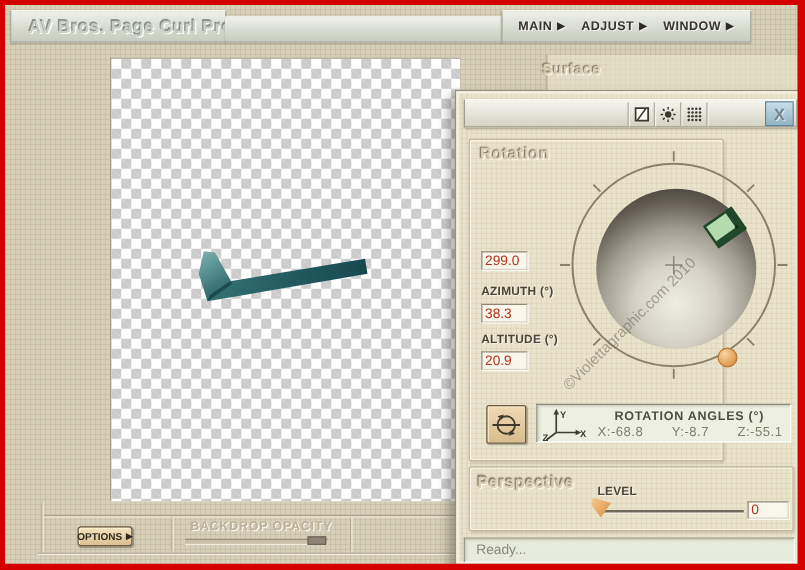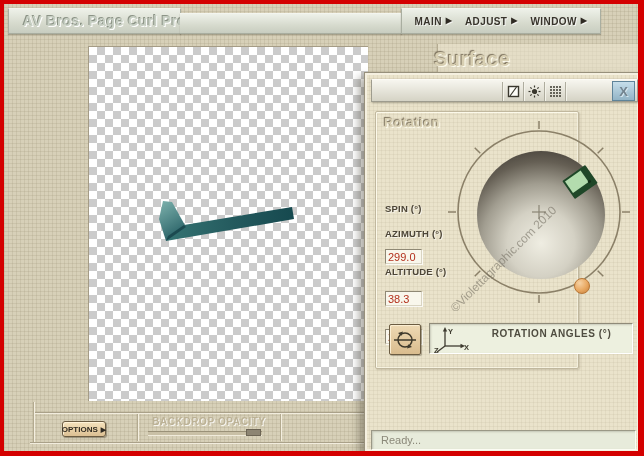--- a/index.html
+++ b/index.html
@@ -58,21 +58,21 @@
   .closebtn{background:linear-gradient(#c6deea,#92b4c6);border:1px solid #5f8499;
     font-size:13px;font-weight:bold;color:#73848f;display:flex;align-items:center;justify-content:center;
     text-shadow:1px 1px 0 #d5e6ef;cursor:pointer;}
 
   .groupbox{border:1px solid #c1b89e;border-radius:2px;
     box-shadow:inset 1px 1px 0 rgba(255,253,240,0.85),inset -1px -1px 0 rgba(255,253,240,0.6),1px 1px 2px rgba(140,130,105,0.35);}
   .fieldlabel{font-size:9.5px;font-weight:bold;color:#4c4537;letter-spacing:0.2px;white-space:nowrap;
     text-shadow:1px 1px 0 rgba(255,255,255,0.6);}
   .numinput{width:37px;height:15px;background:#f9f7ec;border:1px solid #8f8874;
     border-bottom-color:#d9d4c2;border-right-color:#d9d4c2;box-shadow:1px 1px 0 rgba(255,255,255,0.8);
-    color:#b3301c;font-size:11px;padding:0 2px;outline:none;margin-top:48px;}
+    color:#b3301c;font-size:11px;padding:0 2px;outline:none;}
   .anglespanel{background:#edf0df;border:1px solid #8f8a78;border-bottom-color:#ffffff;border-right-color:#ffffff;
     box-shadow:inset 1px 1px 2px rgba(90,86,70,0.25);}
   .anglestitle{font-size:10px;font-weight:bold;color:#4f4c40;letter-spacing:0.6px;text-align:center;}
   .anglesvals{font-size:10.5px;color:#807d6c;letter-spacing:0.4px;display:flex;justify-content:space-between;}
   .statusbar{background:#e7ebdb;border:1px solid #9a9886;border-bottom-color:#fcfcf4;border-right-color:#fcfcf4;
     box-shadow:inset 1px 1px 2px rgba(90,86,70,0.25);display:flex;align-items:center;}
   .statustext{font-size:11px;color:#8b897a;padding-left:9px;}
   .watermark{font-size:12px;color:rgba(108,102,90,0.55);white-space:nowrap;
     transform:rotate(-45deg);transform-origin:center;pointer-events:none;}
   .resetbtn{background:linear-gradient(#eed9b3,#d9bc8e);border:1px solid #6b5c42;border-radius:2px;
@@ -100,21 +100,21 @@
       <span>ADJUST</span>
       <span class="tri">▶</span>
     </span>
     <span class="menuitem">
       <span>WINDOW</span>
       <span class="tri">▶</span>
     </span>
   </div>
 
   <div class="abs" style="left:437px;top:44px;width:201px;height:28px;background:rgba(238,231,209,0.55);border-left:1px solid #b5ac92;"></div>
-  <div class="abs emboss" style="left:434px;top:48px;font-size:20px;">Surface</div>
+  <div class="abs emboss" style="left:434px;top:48px;font-size:12px;">Surface</div>
 
   <div class="abs checker" style="left:88px;top:46px;width:280px;height:355px;"></div>
 
   <svg class="abs" style="left:150px;top:190px;" width="160" height="62" viewBox="0 0 160 62">
     <defs>
       <linearGradient id="bodyg" x1="0" y1="0" x2="1" y2="0">
         <stop offset="0" stop-color="#357473"></stop>
           <stop offset="0.55" stop-color="#23595d"></stop>
           <stop offset="1" stop-color="#16494f"></stop>
       </linearGradient>
@@ -262,25 +262,37 @@
               <line x1="11" y1="21" x2="28" y2="21"></line>
               <line x1="11" y1="21" x2="3" y2="27"></line>
           </g>
           <polygon points="11,2 8.8,6.5 13.2,6.5" fill="#3f3c30"></polygon>
           <polygon points="31,21 26.5,18.8 26.5,23.2" fill="#3f3c30"></polygon>
           <text x="14" y="9" font-size="7.5" font-weight="bold" fill="#3f3c30">Y</text>
           <text x="30" y="24.5" font-size="7.5" font-weight="bold" fill="#3f3c30">X</text>
           <text x="0" y="28" font-size="7.5" font-weight="bold" fill="#3f3c30">Z</text>
         </svg>
         <div class="abs anglestitle" style="left:44px;top:4px;width:155px;">ROTATION ANGLES (°)</div>
+        <div class="abs anglesvals" style="left:48px;top:16px;width:148px;">
+          <span>X:-68.8</span>
+          <span>Y:-8.7</span>
+          <span>Z:-55.1</span>
+        </div>
       </div>
 
       <div class="abs watermark" style="left:40px;top:140px;width:175px;text-align:center;">©Violettagraphic.com 2010</div>
     </div>
 
+    <div class="abs groupbox" style="left:10px;top:300px;width:260px;height:52px;">
+      <div class="abs emboss" style="left:6px;top:4px;font-size:13px;">Perspective</div>
+      <div class="abs fieldlabel" style="left:102px;top:14px;">LEVEL</div>
+      <div class="abs sliderline" style="left:106px;top:34px;width:113px;"></div>
+      <div class="abs" style="left:97px;top:24px;width:16px;height:16px;background:linear-gradient(135deg,#f4c990,#dd9040);clip-path:polygon(8% 0,100% 28%,48% 100%,0 38%);"></div>
+      <input class="abs numinput" style="left: 222px; top: 27px; width: 33px; height: 14px;" readonly="" value="0">
+    </div>
 
     <div class="abs statusbar" style="left:6px;top:357px;width:265px;height:20px;">
       <span class="statustext">Ready...</span>
     </div>
   </div>
 
   <div class="redframe" style="left:0;top:0;width:644px;height:4px;"></div>
   <div class="redframe" style="left:0;top:0;width:4px;height:456px;"></div>
   <div class="redframe" style="left:638px;top:0;width:6px;height:456px;"></div>
   <div class="redframe" style="left:0;top:451px;width:644px;height:5px;"></div>

